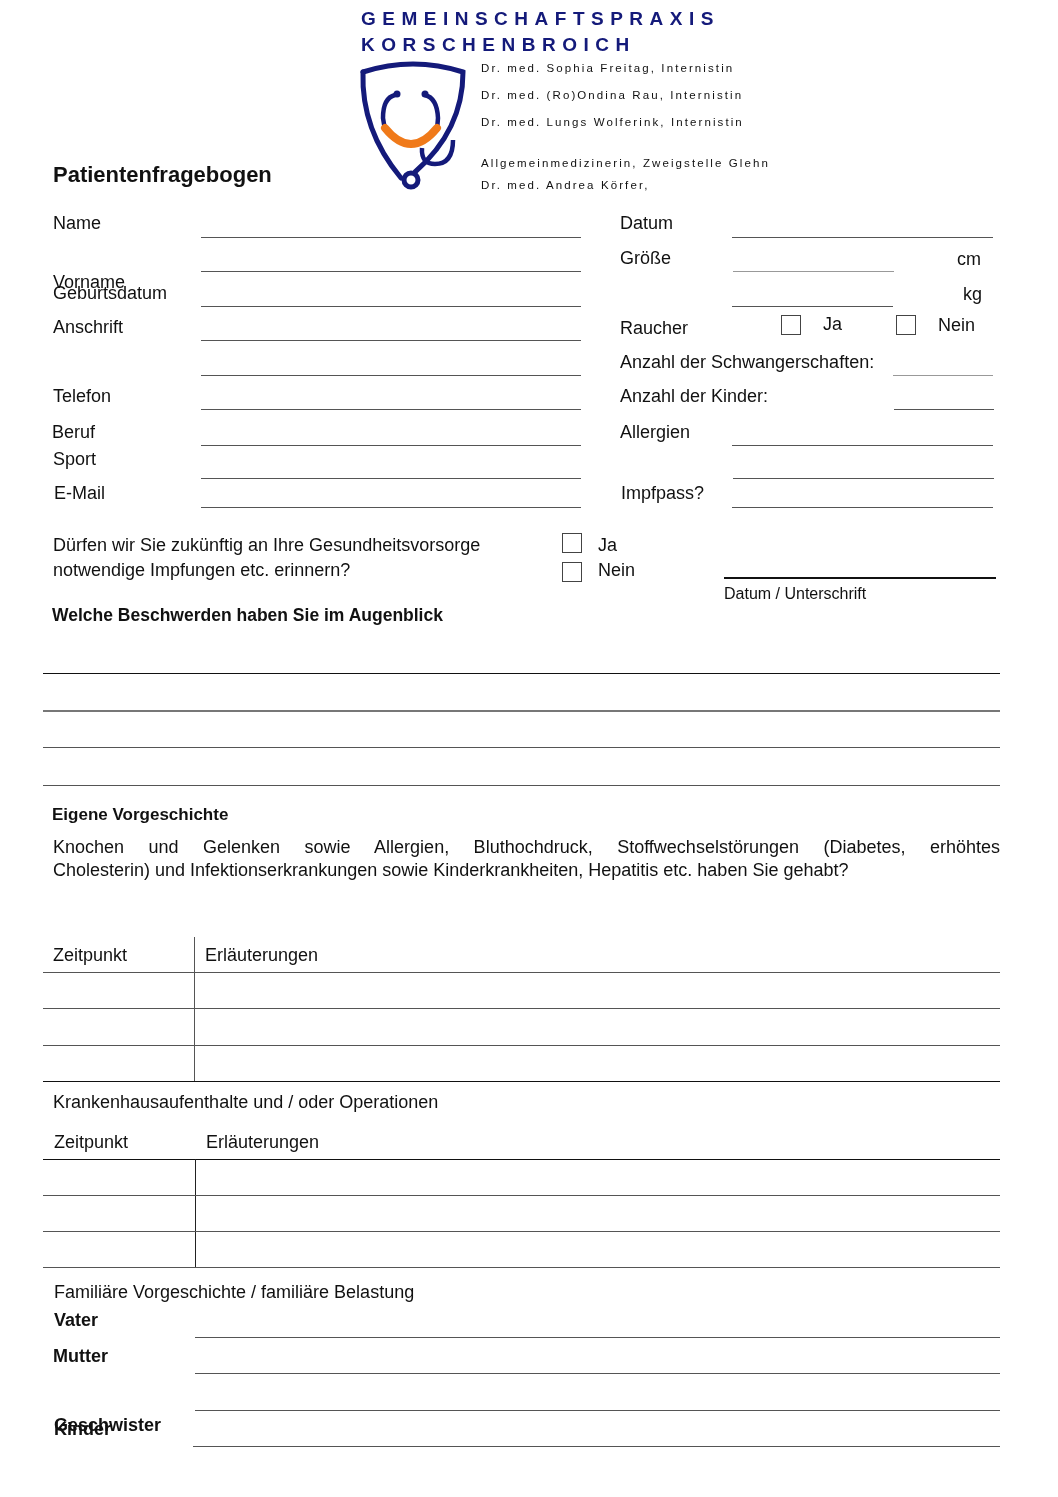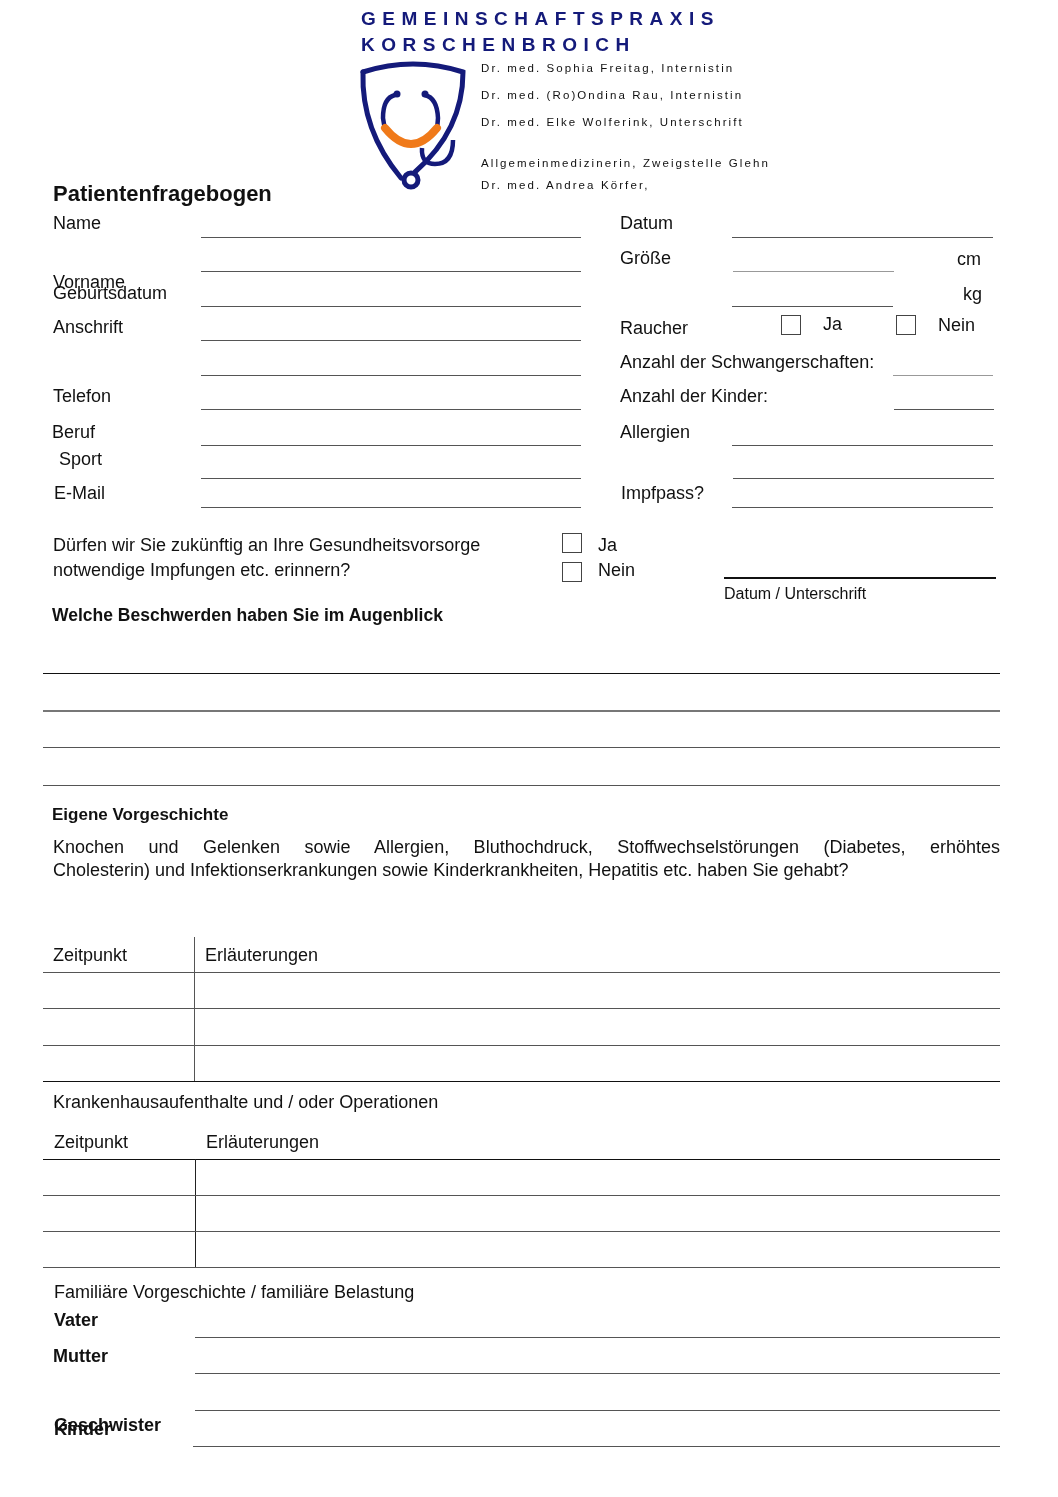--- a/index.html
+++ b/index.html
@@ -30,46 +30,46 @@
   <path d="M40 35 Q28 38 28 58 L30 70" fill="none" stroke="#141a7a" stroke-width="4.5" stroke-linecap="round"></path>
   <path d="M70 35 Q82 38 83 58 L82 70" fill="none" stroke="#141a7a" stroke-width="4.5" stroke-linecap="round"></path>
   <circle cx="42" cy="34" r="3.5" fill="#141a7a"></circle>
   <circle cx="70" cy="34" r="3.5" fill="#141a7a"></circle>
   <path d="M30 68 Q56 100 82 68" fill="none" stroke="#f07a1a" stroke-width="8" stroke-linecap="round"></path>
   <path d="M67 88 Q66 104 80 104 Q98 104 98 80" fill="none" stroke="#141a7a" stroke-width="4.5"></path>
 </svg>
 
 <div class="abs doc" style="left:481px;top:61px;">Dr. med. Sophia Freitag, Internistin</div>
 <div class="abs doc" style="left:481px;top:88px;">Dr. med. (Ro)Ondina Rau, Internistin</div>
-<div class="abs doc" style="left:481px;top:115px;">Dr. med. Elke Wolferink, Unterschrift</div>
+<div class="abs doc" style="left:481px;top:115px;">Dr. med. Lungs Wolferink, Internistin</div>
 <div class="abs doc" style="left:481px;top:142px;margin-top:36px;">Dr. med. Andrea Körfer,</div>
 <div class="abs doc" style="left:481px;top:156px;">Allgemeinmedizinerin, Zweigstelle Glehn</div>
 
-<div class="abs h1" style="left:53px;top:162px;margin-top:19px;">Patientenfragebogen</div>
+<div class="abs h1" style="left:53px;top:162px;">Patientenfragebogen</div>
 
 <div class="abs lbl" style="left:53px;top:213px;">Name</div>
 <div class="line" style="left:201px;top:237px;width:380px;"></div>
 
 <div class="abs lbl" style="left:53px;top:248px;margin-top:24px;">Vorname</div>
 <div class="line" style="left:201px;top:271px;width:380px;"></div>
 
 <div class="abs lbl" style="left:53px;top:283px;">Geburtsdatum</div>
 <div class="line" style="left:201px;top:306px;width:380px;"></div>
 
 <div class="abs lbl" style="left:53px;top:317px;text-align:center;">Anschrift</div>
 <div class="line" style="left:201px;top:340px;width:380px;"></div>
 <div class="line" style="left:201px;top:375px;width:380px;"></div>
 
 <div class="abs lbl" style="left:53px;top:386px;">Telefon</div>
 <div class="line" style="left:201px;top:409px;width:380px;"></div>
 
 <div class="abs lbl" style="left:52px;top:422px;">Beruf</div>
 <div class="line" style="left:201px;top:445px;width:380px;"></div>
 
-<div class="abs lbl" style="left:53px;top:449px;margin-left:6px;">Sport</div>
+<div class="abs lbl" style="left:53px;top:449px;">Sport</div>
 <div class="line" style="left:201px;top:478px;width:380px;"></div>
 
 <div class="abs lbl" style="left:54px;top:483px;">E-Mail</div>
 <div class="line" style="left:201px;top:507px;width:380px;"></div>
 
 <div class="abs lbl" style="left:620px;top:213px;">Datum</div>
 <div class="line" style="left:732px;top:237px;width:261px;"></div>
 
 <div class="abs lbl" style="left:620px;top:248px;">Größe</div>
 <div class="line" style="left:733px;top:271px;width:161px;border-top-color:#999;"></div>

